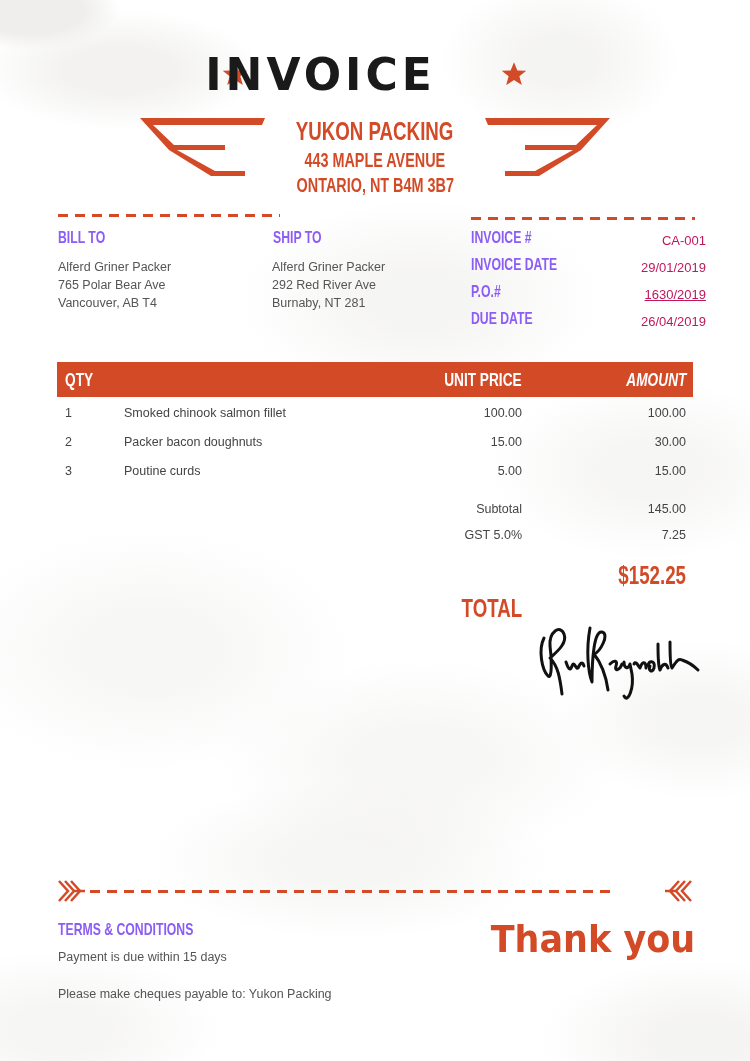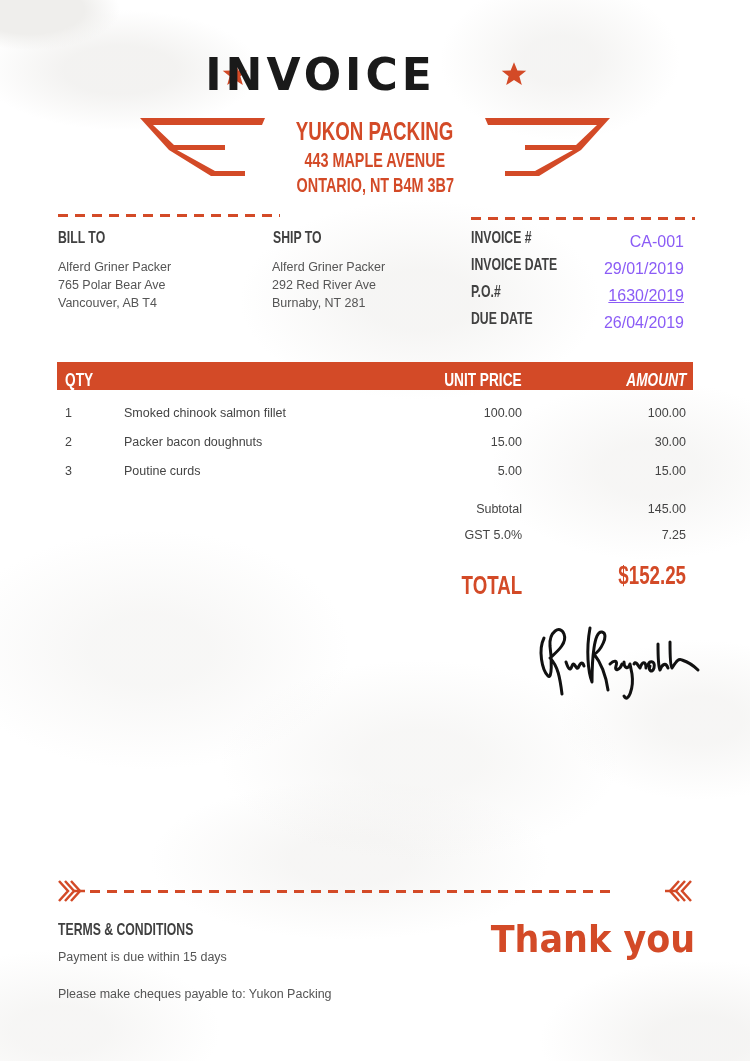--- a/index.html
+++ b/index.html
@@ -32,28 +32,28 @@
     color: #1a1a1a; letter-spacing: 4px; line-height: 50px;
   }
   .star { position: absolute; top: 60px; width: 28px; height: 28px; }
 
   .company { position: absolute; left: 0; width: 750px; text-align: center; color: #d34a27; font-weight: bold; }
   .company .inner { display: inline-block; transform: scaleX(0.72); transform-origin: center; }
 
   .dash-line { position: absolute; height: 3px;
     background: repeating-linear-gradient(to right, #d34a27 0 10px, transparent 10px 17px); }
 
-  .label { position: absolute; color: #404040; font-weight: bold; font-size: 17px; white-space: nowrap; }
+  .label { position: absolute; color: #8b5cf6; font-weight: bold; font-size: 17px; white-space: nowrap; }
   .label .inner { display: inline-block; transform: scaleX(0.72); transform-origin: left center; }
 
   .addr { position: absolute; font-size: 12.5px; color: #555; line-height: 18px; }
 
-  .meta-val { position: absolute; right: 66px; font-size: 16px; color: #8b5cf6; text-align: right; }
+  .meta-val { position: absolute; right: 44px; font-size: 13px; color: #be185d; text-align: right; }
 
-  .thead { position: absolute; left: 57px; top: 362px; width: 636px; height: 28px; background: #d34a27; }
+  .thead { position: absolute; left: 57px; top: 362px; width: 636px; height: 35px; background: #d34a27; }
   .th { position: absolute; top: 7px; color: #fff; font-weight: bold; font-size: 19px; white-space: nowrap; }
   .th .inner { display: inline-block; transform: scaleX(0.72); }
   .th.left .inner { transform-origin: left center; }
   .th.center .inner { transform-origin: center center; }
   .th.right .inner { transform-origin: right center; }
 
   .row { position: absolute; left: 57px; width: 636px; height: 29px; font-size: 12.5px; color: #444; }
   .row span { position: absolute; top: 6px; }
   .c-qty { left: 8px; }
   .c-desc { left: 67px; }
@@ -143,21 +143,21 @@
   <span class="c-qty">3</span>
   <span class="c-desc">Poutine curds</span>
   <span class="c-unit">5.00</span>
   <span class="c-amt">15.00</span>
 </div>
 
 <div class="sum-label" style="top:502px;">Subtotal</div>
 <div class="sum-val" style="top:502px;">145.00</div>
 <div class="sum-label" style="top:528px;">GST 5.0%</div>
 <div class="sum-val" style="top:528px;">7.25</div>
-<div class="total-label" style="right:228px; top:570px;text-decoration:underline;"><span class="inner">TOTAL</span></div>
+<div class="total-label" style="right:228px; top:593px;text-decoration:underline;"><span class="inner">TOTAL</span></div>
 <div class="total-label" style="right:64px; top:560px;"><span class="inner">$152.25</span></div>
 
 <svg class="abs" style="left:530px; top:610px;" width="175" height="100" viewBox="0 0 175 100">
   <g fill="none" stroke="#111" stroke-width="3" stroke-linecap="round" stroke-linejoin="round">
     <path d="M14,28 C8,40 12,60 18,66 C22,70 22,50 20,36 C19,22 30,14 34,24 C38,34 24,44 20,48 C28,56 30,68 32,84"></path>
     <path d="M36,52 C38,58 40,62 42,56 C44,50 46,60 48,58 C50,54 52,50 54,56"></path>
     <path d="M60,18 C56,40 58,62 62,72 C62,50 64,20 72,22 C80,24 70,42 64,44 C72,54 76,66 78,80"></path>
     <path d="M80,54 C84,50 88,50 86,56 C84,62 90,60 92,54"></path>
     <path d="M94,52 C94,58 98,60 100,54 L102,64 C104,78 98,94 94,86"></path>
     <path d="M104,54 C106,50 108,56 110,58 C112,52 116,50 116,58"></path>

